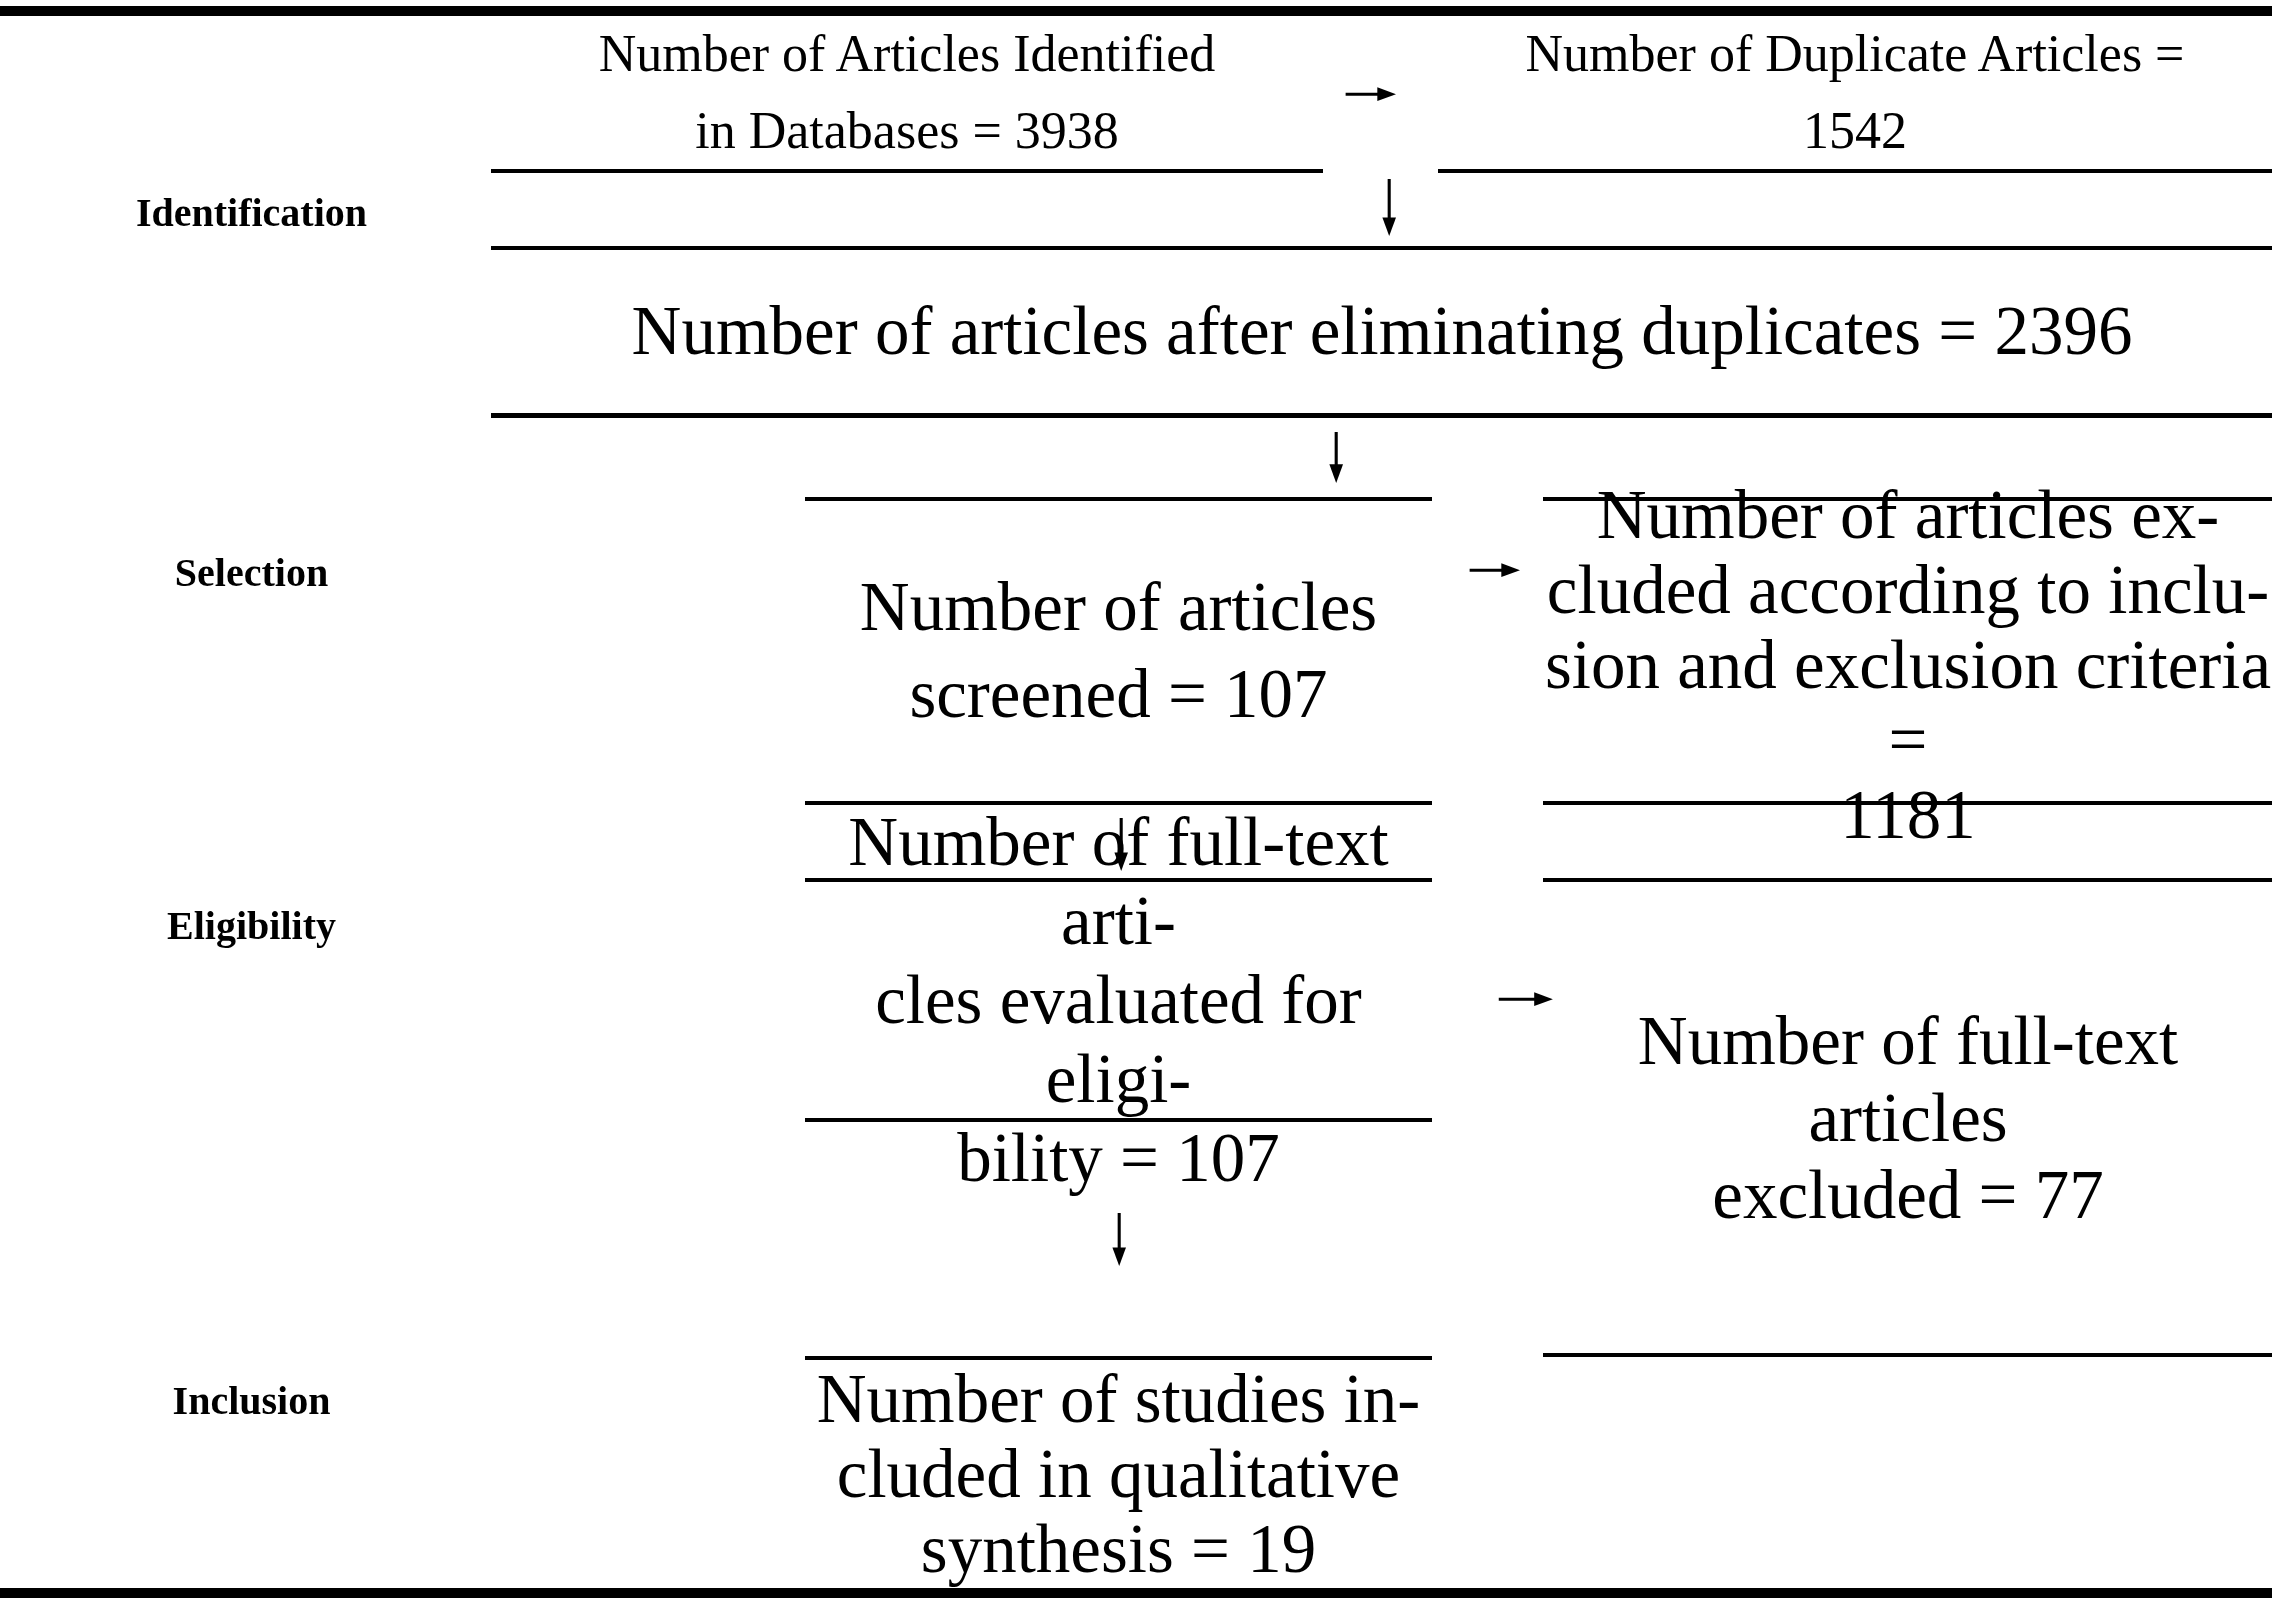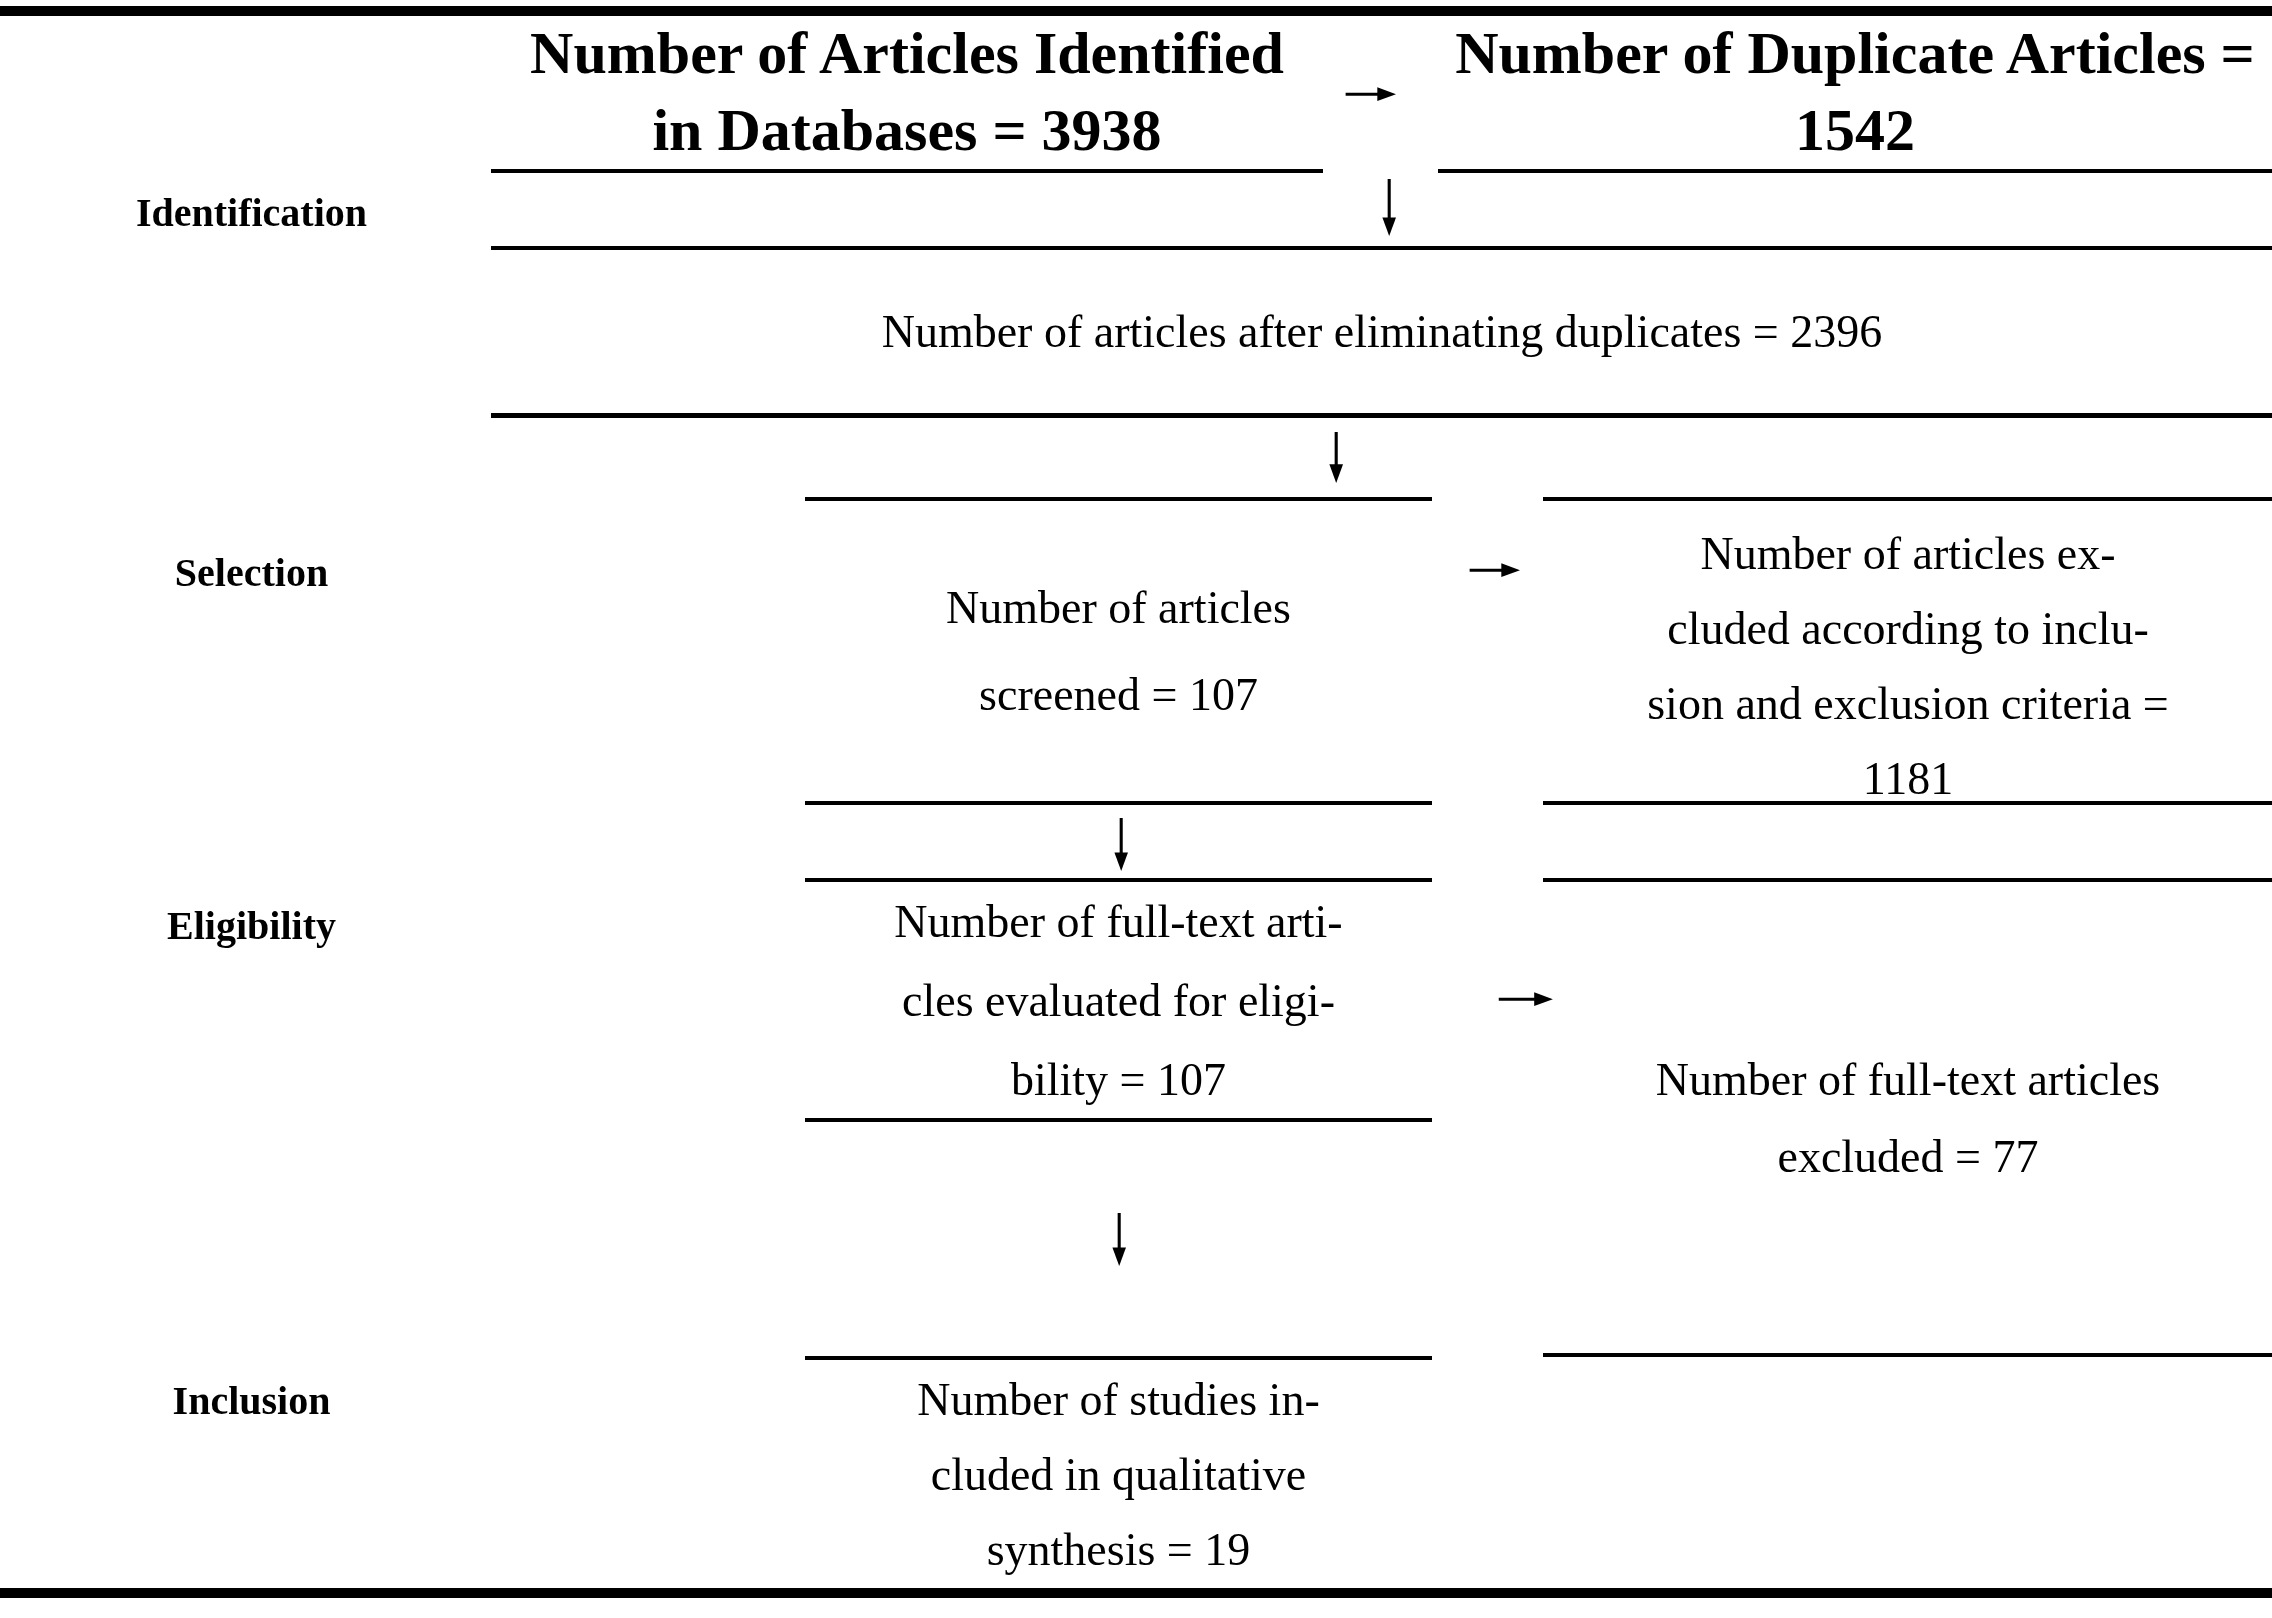--- a/index.html
+++ b/index.html
@@ -12,22 +12,22 @@
     overflow:hidden;
   }
   .rule{position:absolute;background:#000000;}
   .txtbox{
     position:absolute;
     display:flex;flex-direction:column;
     justify-content:center;align-items:center;
     text-align:center;
   }
   .txtbox .ln{width:100%;}
-  .body-text{font-size:46px;}
-  .head-text{font-size:60px;font-weight:bold;}
+  .body-text{font-size:69px;}
+  .head-text{font-size:52px;font-weight:normal;}
   .stage-label{
     position:absolute;left:31px;width:441px;
     display:flex;align-items:center;justify-content:center;
     text-align:center;
     font-size:40px;font-weight:bold;
   }
   svg.arrow{position:absolute;display:block;}
   svg.arrow line{stroke:#000000;stroke-width:5;}
   svg.arrow polygon{fill:#000000;}
 </style>

